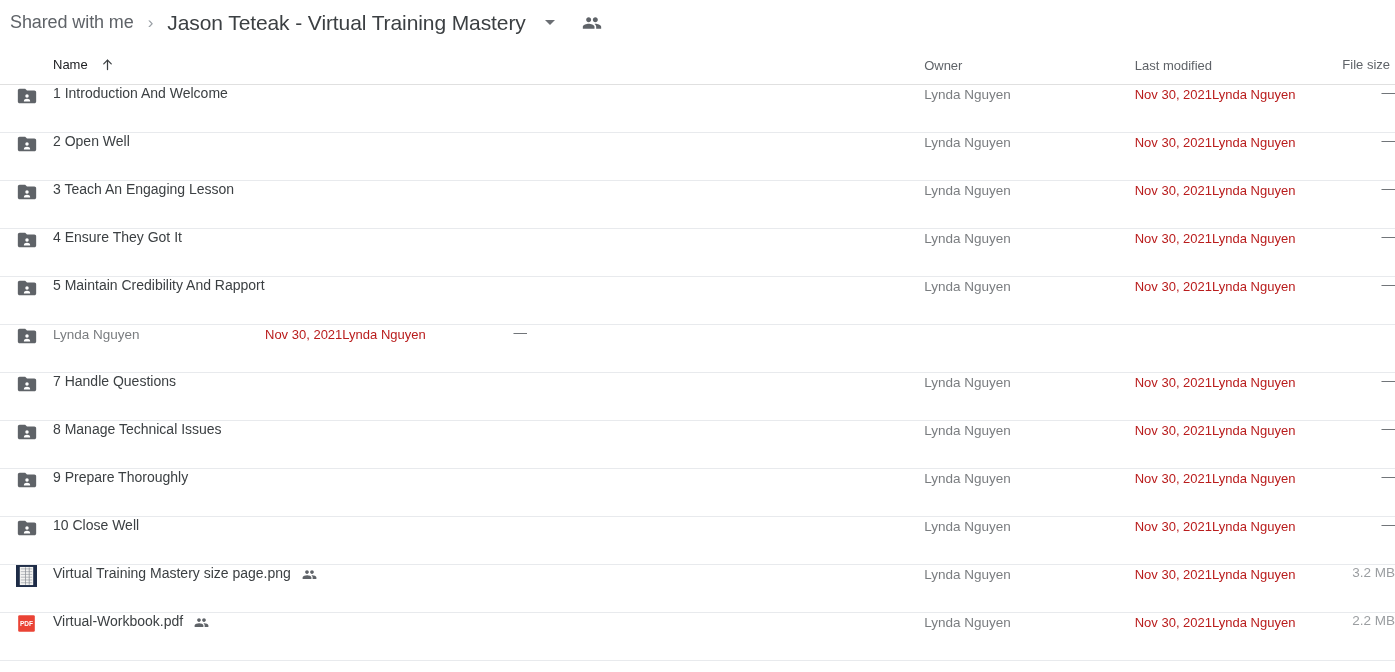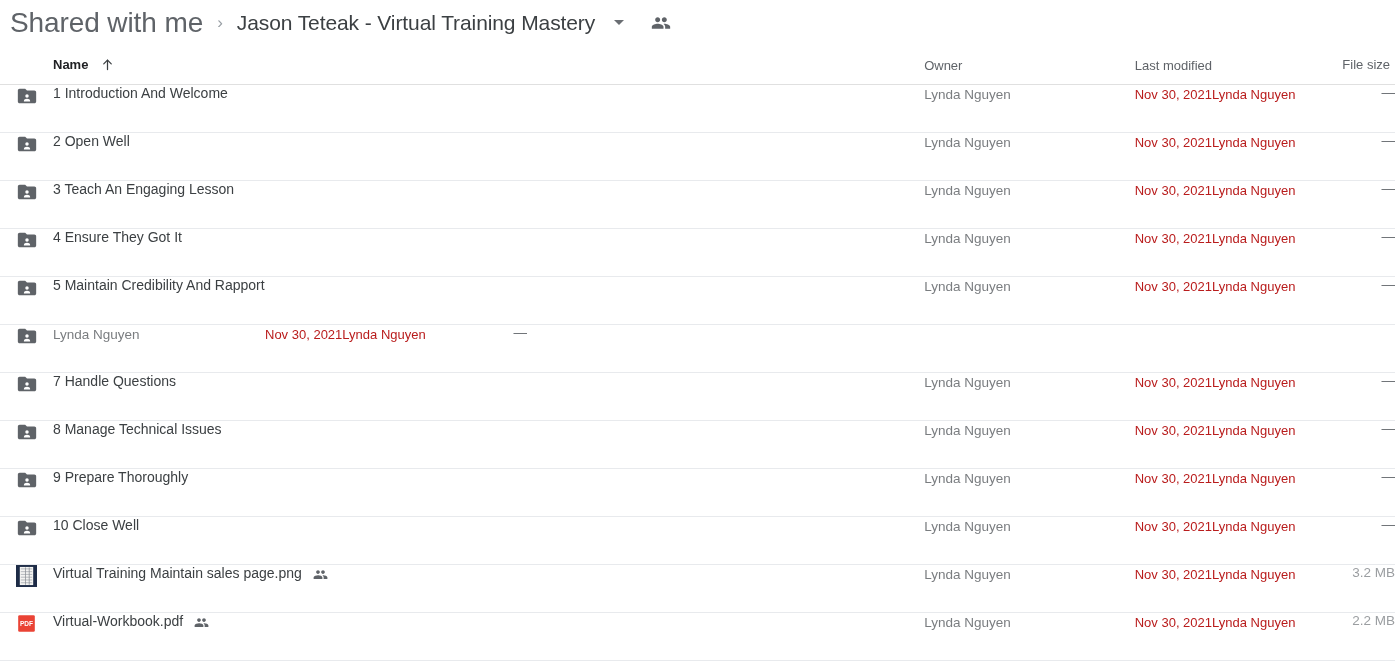--- a/index.html
+++ b/index.html
@@ -14,21 +14,21 @@
 
   
   .breadcrumb-bar {
     height: 45px;
     display: flex;
     align-items: center;
     padding: 0 0 0 2px;
     background: #ffffff;
   }
   .crumb {
-    font-size: 28px;
+    font-size: 18px;
     color: #5f6368;
     letter-spacing: -0.1px;
     white-space: nowrap;
     padding: 2px 4px;
     border-radius: 4px;
   }
   .crumb.root { margin-left: 4px; }
   .crumb.current {
     color: #3c4043;
     font-size: 21px;
@@ -85,21 +85,21 @@
   .c-owner { width: 212px; }
   .c-mod   { width: 200px; }
   .c-size  { width: 53px; display: flex; justify-content: flex-end; padding-right: 0px; margin-left: 9px;}
 
   .h-label {
     font-size: 13px;
     color: #5f6368;
   }
   .h-label.name {
     color: #202124;
-    font-weight: bold;
+    font-weight: normal;
     padding-left: 0px;
     text-align: right;
   }
   .head-row .c-name { padding-left: 0px; }
 
   .sort-arrow {
     margin-left: 12px;
     display: inline-flex;
     align-items: center;
   }
@@ -372,21 +372,21 @@
               <rect x="5" y="15.1" width="12" height="1.1"></rect>
               <rect x="5" y="18.0" width="12" height="1.1"></rect>
             </g>
             <g fill="#8d9196">
               <rect x="9.6" y="2.5" width="0.8" height="18.2"></rect>
               <rect x="13.4" y="2.5" width="0.8" height="18.2"></rect>
             </g>
           </svg>
         </div>
         <div class="c-name" style="width:877px">
-          <span class="fname">Virtual Training Maintain sales page.png</span>
+          <span class="fname">Virtual Training Mastery size page.png</span>
           <span class="shared-badge">
             <svg class="ico" width="15" height="15" viewBox="0 0 24 24" fill="#5f6368">
               <path d="M16 11c1.66 0 2.99-1.34 2.99-3S17.66 5 16 5c-1.66 0-3 1.34-3 3s1.34 3 3 3zm-8 0c1.66 0 2.99-1.34 2.99-3S9.66 5 8 5C6.34 5 5 6.34 5 8s1.34 3 3 3zm0 2c-2.33 0-7 1.17-7 3.5V19h14v-2.5c0-2.33-4.67-3.5-7-3.5zm8 0c-.29 0-.62.02-.97.05 1.16.84 1.97 1.97 1.97 3.45V19h6v-2.5c0-2.33-4.67-3.5-7-3.5z"></path>
             </svg>
           </span>
         </div>
         <div class="c-owner"><span class="owner-txt">Lynda Nguyen</span></div>
         <div class="c-mod"><span class="mod-txt">Nov 30, 2021</span><span class="mod-txt by">Lynda Nguyen</span></div>
         <div class="c-size">
           <span class="size-txt">3.2 MB</span>

